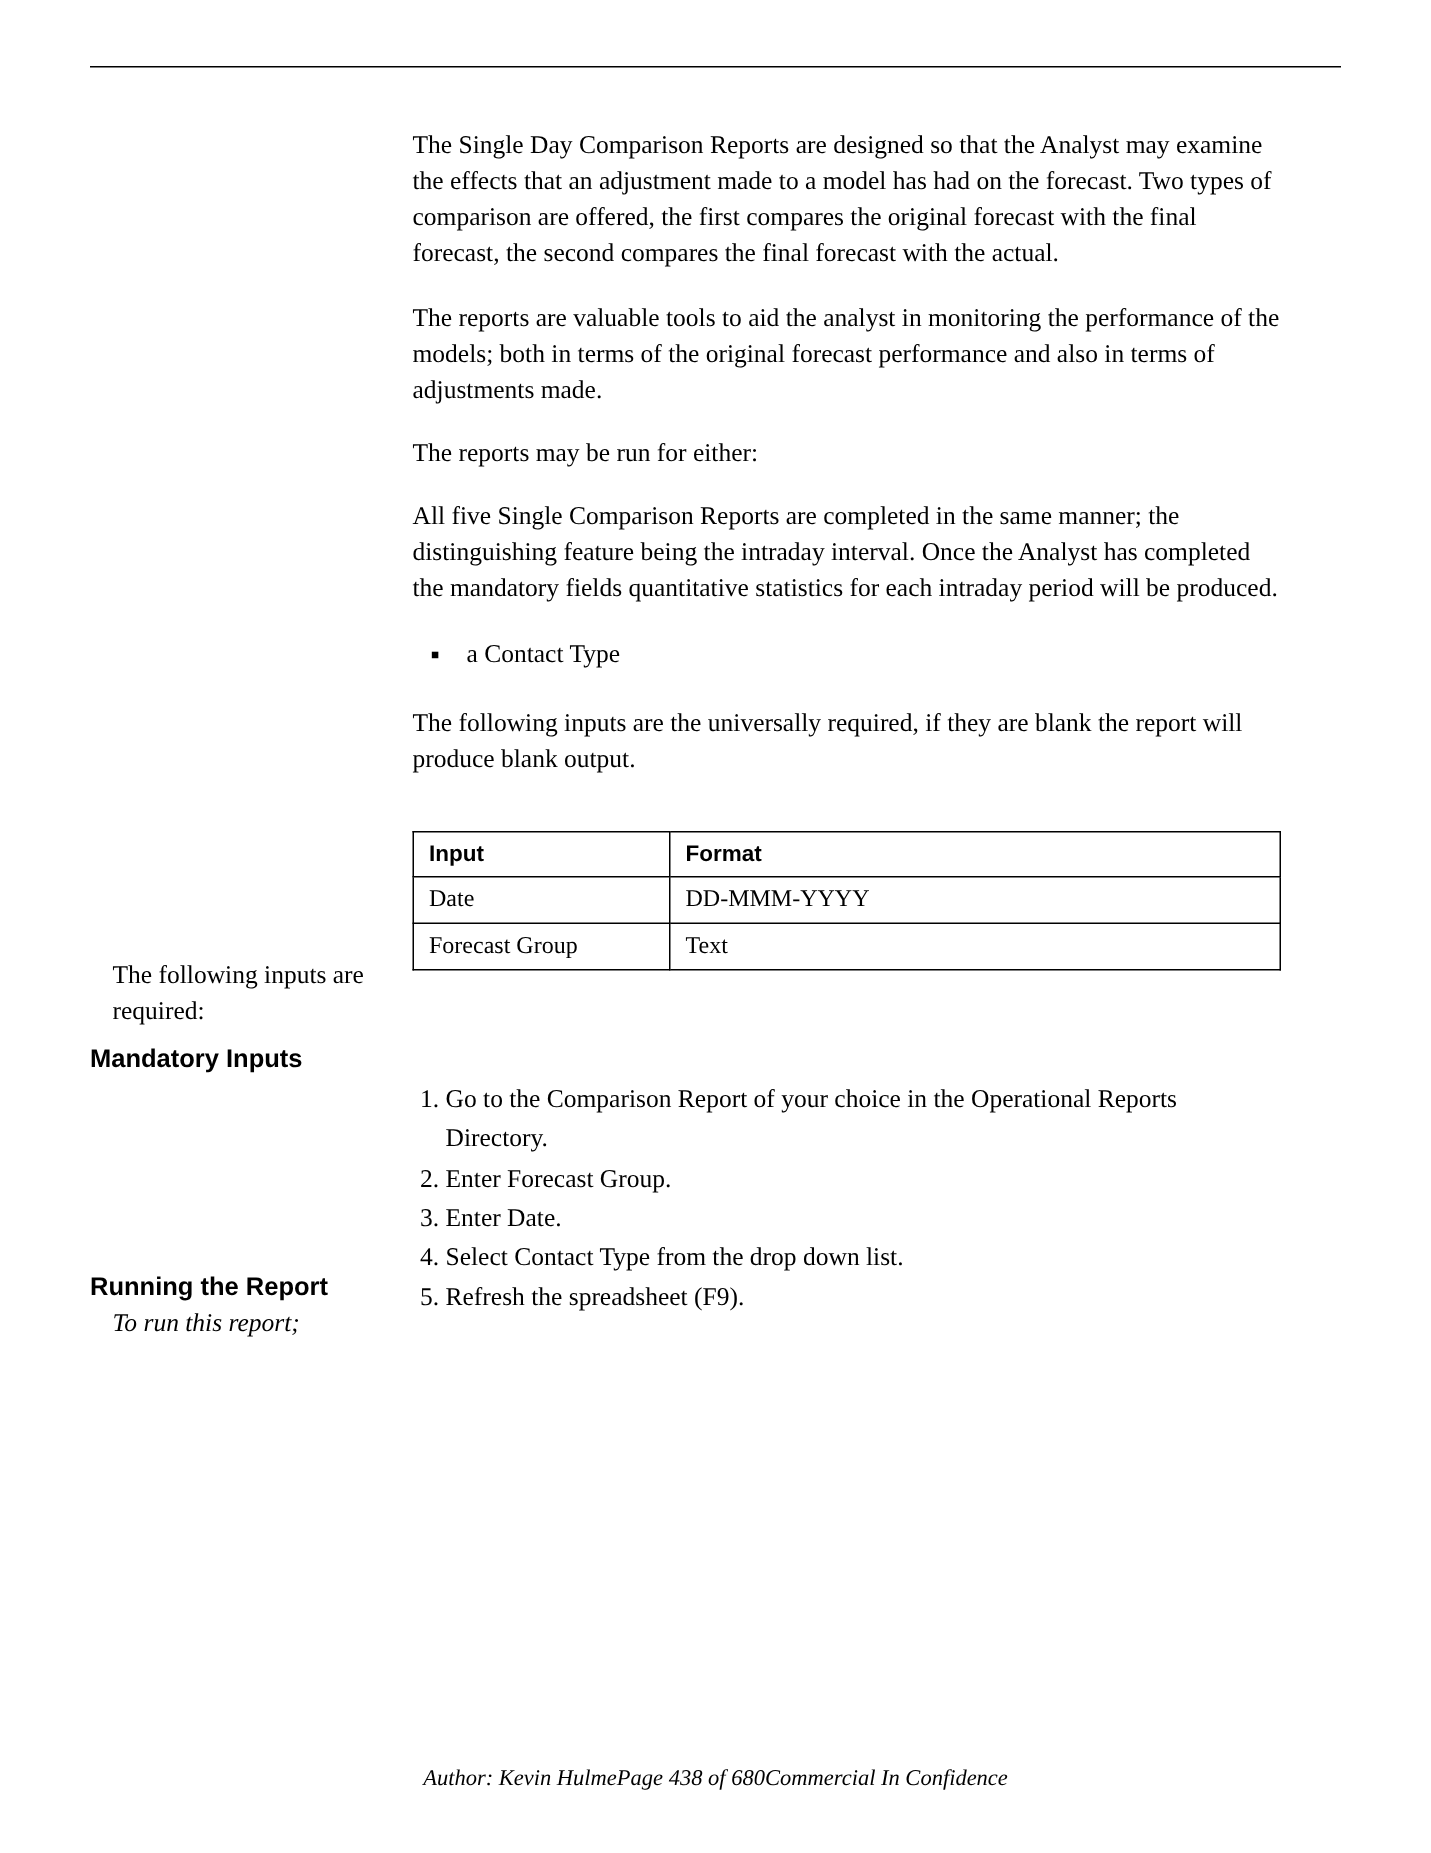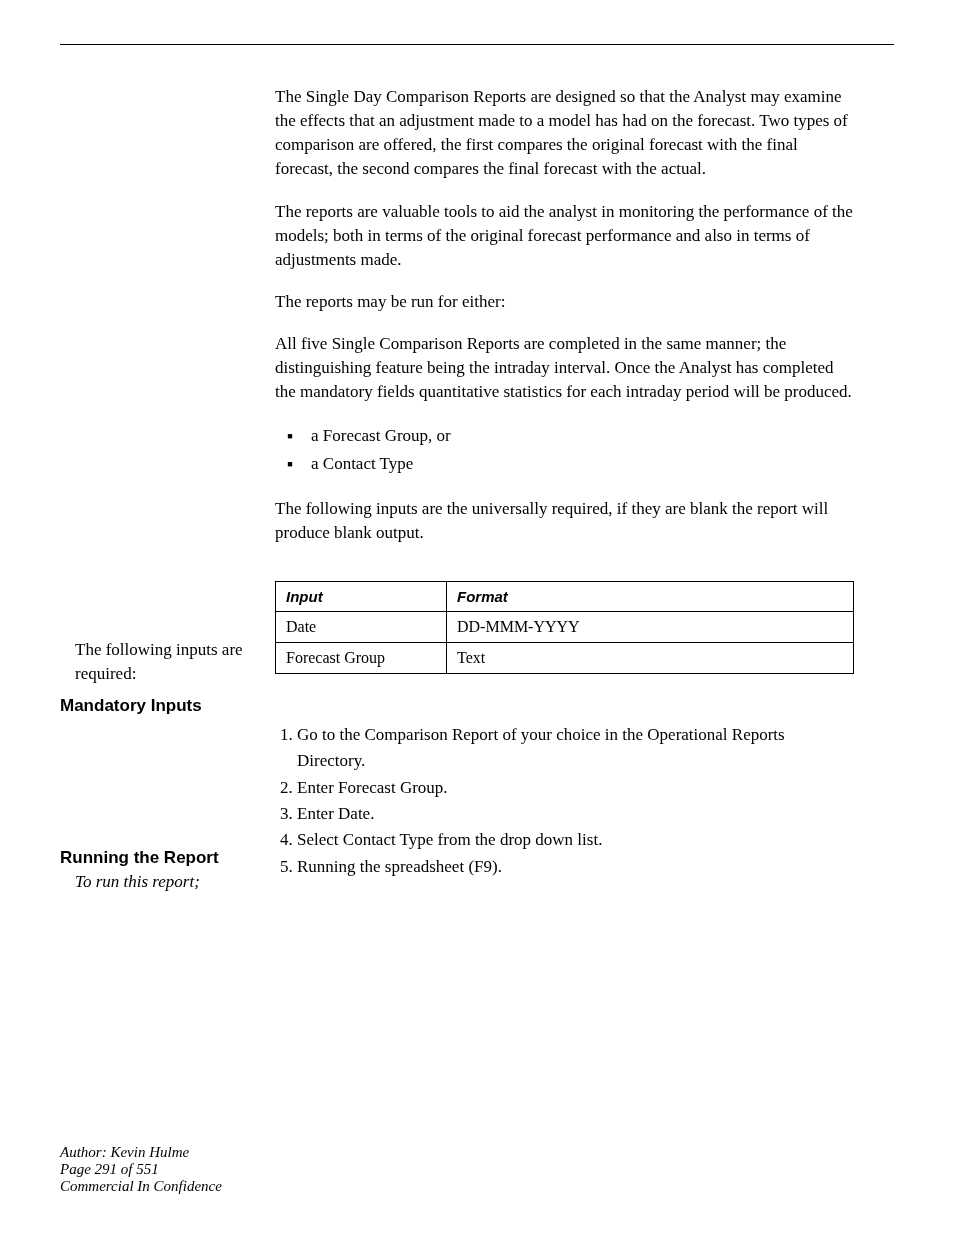--- a/index.html
+++ b/index.html
@@ -84,52 +84,49 @@
     border: 1px solid #000;
     padding: 6px 10px 6px 10px;
     text-align: left;
     vertical-align: top;
     font-weight: normal;
   }
   table.inputs th {
     font-family: Arial, Helvetica, sans-serif;
     font-weight: bold;
     font-size: 15px;
-    font-style: italic;
   }
   table.inputs td.col1 { width: 150px; }
   .footer {
     position: absolute;
     bottom: 40px;
     left: 60px;
     right: 60px;
     display: flex;
     justify-content: center;
     font-size: 15px;
     font-family: "Times New Roman", Times, serif;
     font-style: italic;
-    flex-direction: column;
   }
 </style>
 </head>
 <body>
 
 <div class="page">
 
   <hr class="rule">
 
 
   <div class="content">
     <p class="para">The Single Day Comparison Reports are designed so that the Analyst may examine the effects that an adjustment made to a model has had on the forecast. Two types of comparison are offered, the first compares the original forecast with the final forecast, the second compares the final forecast with the actual.</p>
     <p class="para">The reports are valuable tools to aid the analyst in monitoring the performance of the models; both in terms of the original forecast performance and also in terms of adjustments made.</p>
     <p class="para">The reports may be run for either:</p>
     <p class="para">All five Single Comparison Reports are completed in the same manner; the distinguishing feature being the intraday interval. Once the Analyst has completed the mandatory fields quantitative statistics for each intraday period will be produced.</p>
 
     <ul class="bullets">
-      <li><span>a Forecast Group, or</span></li>
       <li><span>a Contact Type</span></li>
     </ul>
 
     <p class="para">The following inputs are the universally required, if they are blank the report will produce blank output.</p>
   </div>
 
   <div class="left-inner" style="top:638px;">The following inputs are required:</div>
   <div class="label" style="top:696px;">Mandatory Inputs</div>
 
   <div class="content" style="padding-top:0; margin-top:36px;">
@@ -149,29 +146,29 @@
           <td class="col1">Forecast Group</td>
           <td>Text</td>
         </tr>
       </tbody>
     </table>
   </div>
 
   <div class="label" style="top:848px;">Running the Report</div>
   <div class="left-inner" style="top:870px;font-style:italic;">To run this report;</div>
 
-  <div class="content" style="padding-top:0; margin-top:48px;">
+  <div class="content" style="padding-top:0; margin-top:73px;">
     <ol style="font-size:17px; line-height:1.55; padding-left:22px; margin:0;">
       <li><span>Go to the Comparison Report of your choice in the Operational Reports Directory.</span></li>
       <li><span>Enter Forecast Group.</span></li>
       <li><span>Enter Date.</span></li>
       <li><span>Select Contact Type from the drop down list.</span></li>
-      <li><span>Running the spreadsheet (F9).</span></li>
+      <li><span>Refresh the spreadsheet (F9).</span></li>
     </ol>
   </div>
 
   <div class="footer">
     <span>Author: Kevin Hulme</span>
-    <span>Page 291 of 551</span>
+    <span>Page 438 of 680</span>
     <span>Commercial In Confidence</span>
   </div>
 
 </div>
 
 </body></html>

